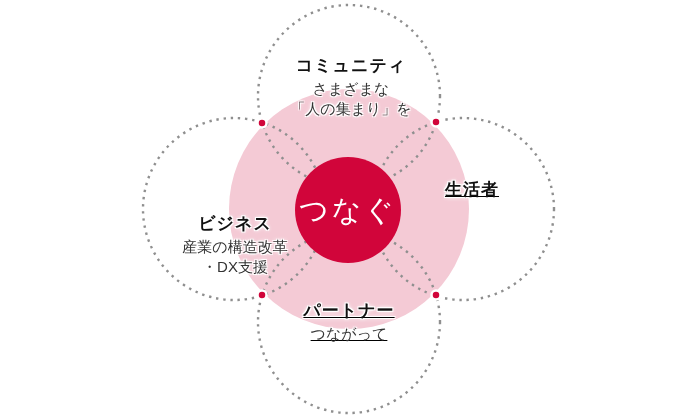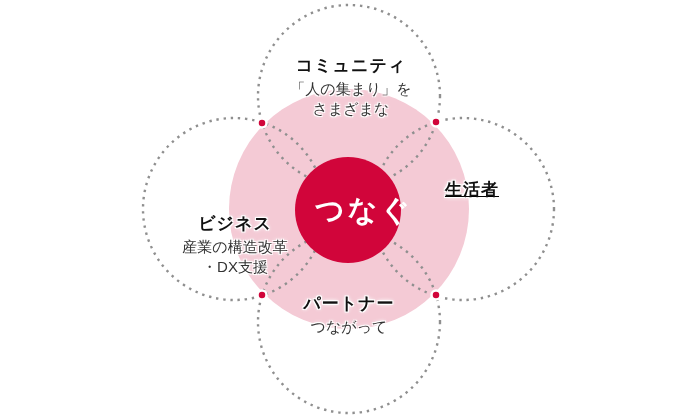--- a/index.html
+++ b/index.html
@@ -45,31 +45,31 @@
     margin-bottom: 2px;
     text-align: center;
   }
   .node .line {
     font-size: 15px;
     line-height: 20px;
     color: #333333;
   }
   .node-community { left: 241px; top: 55px; }
   .node-seikatsusha { left: 362px; top: 179px; text-decoration: underline; }
-  .node-partner { left: 239px; top: 293px; }
+  .node-partner { left: 239px; top: 300px; text-decoration: underline; }
   .node-business { left: 125px; top: 176px; margin-top: 37px; }
   .center-label {
     position: absolute;
-    left: 304px;
+    left: 288px;
     top: 193px;
     width: 120px;
     text-align: center;
     font-size: 29px;
     line-height: 34px;
-    font-weight: bold;
+    font-weight: normal;
     letter-spacing: 3px;
     color: #ffffff;
   }
 </style>
 </head>
 <body>
 
 <div class="stage">
 
   <svg width="700" height="420" viewBox="0 0 700 420">
@@ -86,22 +86,22 @@
     <circle class="intersection-dot" cx="262" cy="295" r="4.5" fill="#d1053a"></circle>
     <circle class="intersection-dot" cx="436" cy="295" r="4.5" fill="#d1053a"></circle>
 
     <circle cx="348" cy="210" r="53" fill="#d1053a"></circle>
   </svg>
 
   <div class="center-label">つなぐ</div>
 
   <div class="node node-community">
     <div class="title">コミュニティ</div>
+    <div class="line">さまざまな</div>
     <div class="line">「人の集まり」を</div>
-    <div class="line">さまざまな</div>
   </div>
 
   <div class="node node-seikatsusha">
     <div class="title">生活者</div>
   </div>
 
   <div class="node node-partner">
     <div class="title">パートナー</div>
     <div class="line">つながって</div>
   </div>

